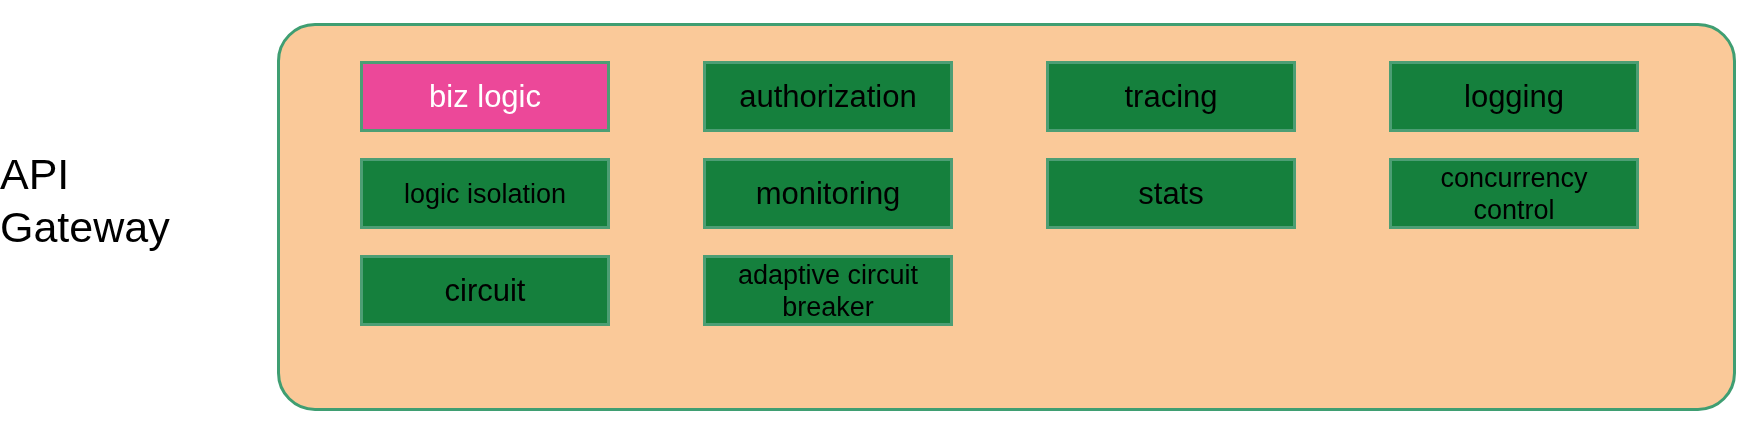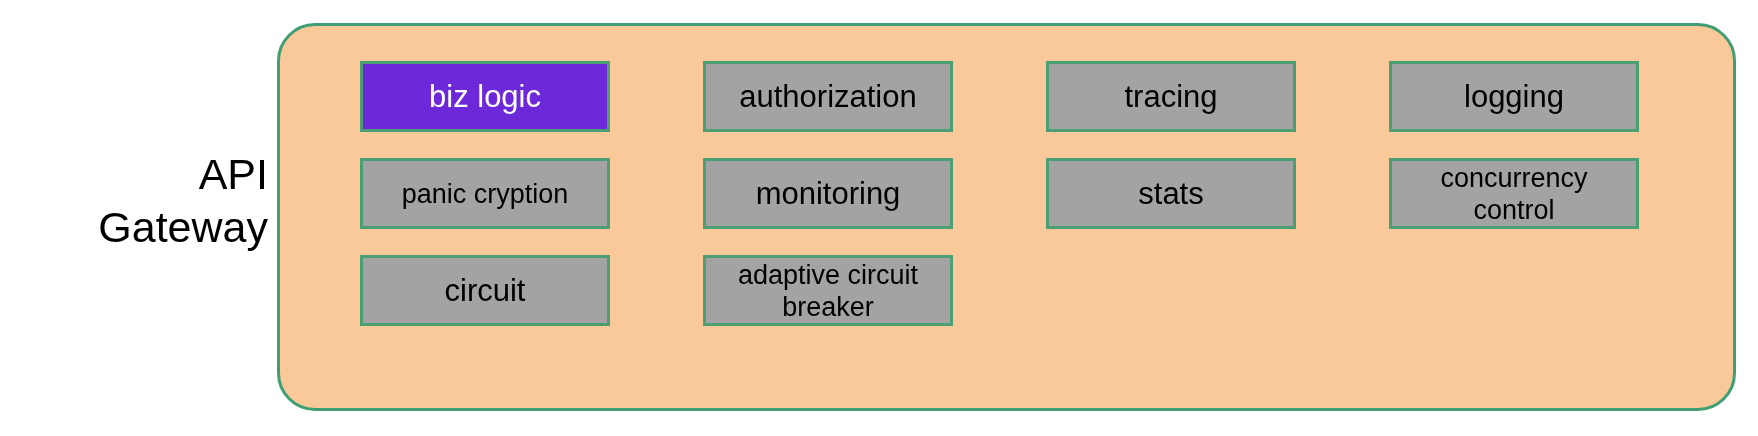--- a/index.html
+++ b/index.html
@@ -20,21 +20,21 @@
     height: 436px;
     background: #ffffff;
   }
 
   
   #gateway-label {
     position: absolute;
     left: 0px;
     top: 148px;
     width: 268px;
-    text-align: right;
+    text-align: left;
     color: #000000;
     font-size: 43px;
     line-height: 53px;
     letter-spacing: 0px;
     white-space: pre-line;
   }
 
   
   #gateway-container {
     position: absolute;
@@ -57,60 +57,60 @@
     height: 265px;
     display: grid;
     grid-template-columns: repeat(4, 250px);
     grid-template-rows: repeat(3, 71px);
     column-gap: 93px;
     row-gap: 26px;
   }
 
   .cap-box {
     box-sizing: border-box;
-    background: #a3a3a3;
+    background: #15803d;
     border: 3px solid #4c9e74;
     display: flex;
     align-items: center;
     justify-content: center;
     text-align: center;
     color: #000000;
     font-size: 31px;
     line-height: 35px;
     padding: 0 6px;
     white-space: pre-line;
   }
 
   .cap-box.size-small {
     font-size: 27px;
     line-height: 32px;
   }
 
   .cap-box.highlight {
-    background: #6d28d9;
+    background: #ec4899;
     border-color: #4c9e74;
     color: #ffffff;
   }
 </style>
 </head>
 <body>
 
 <div id="diagram-root">
 
   <div id="gateway-label">API
 Gateway</div>
 
   <div id="gateway-container"></div>
 
   <div id="capability-grid">
       <div class="cap-box highlight">biz logic</div>
       <div class="cap-box">authorization</div>
       <div class="cap-box">tracing</div>
       <div class="cap-box">logging</div>
-      <div class="cap-box size-small">panic cryption</div>
+      <div class="cap-box size-small">logic isolation</div>
       <div class="cap-box">monitoring</div>
       <div class="cap-box">stats</div>
       <div class="cap-box size-small">concurrency
 control</div>
       <div class="cap-box">circuit</div>
       <div class="cap-box size-small">adaptive circuit
 breaker</div>
     </div>
 
 </div>

